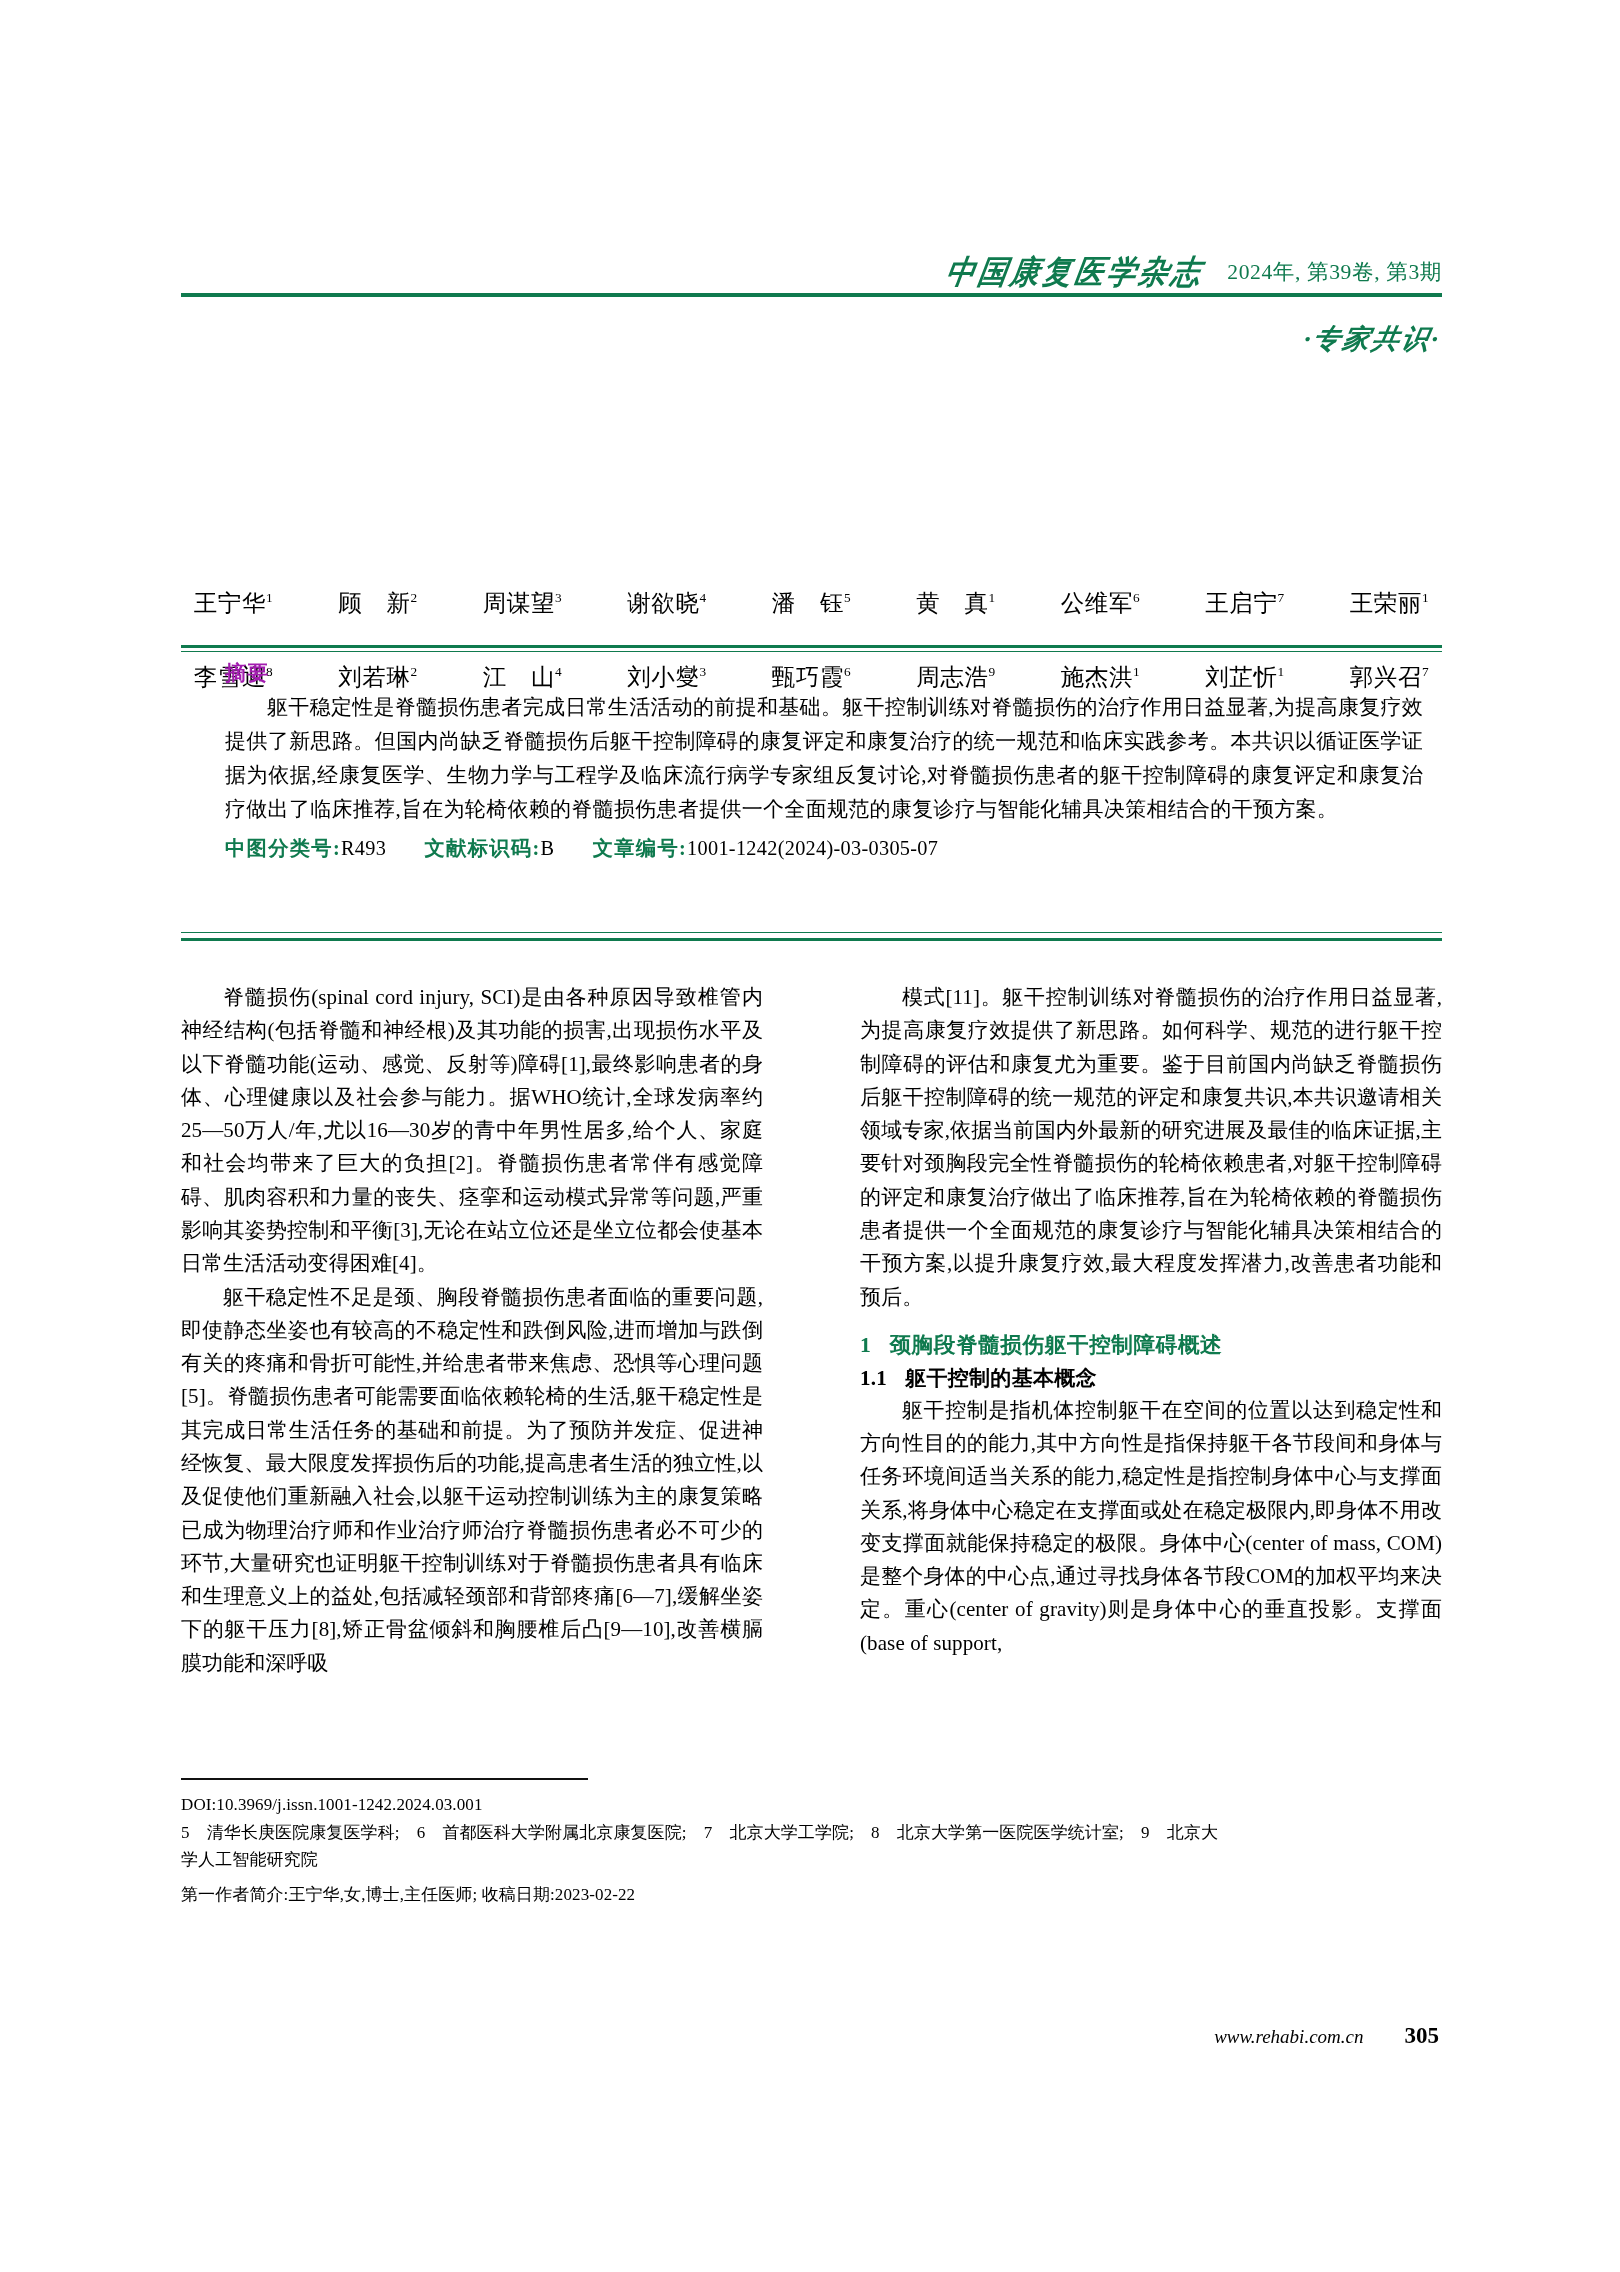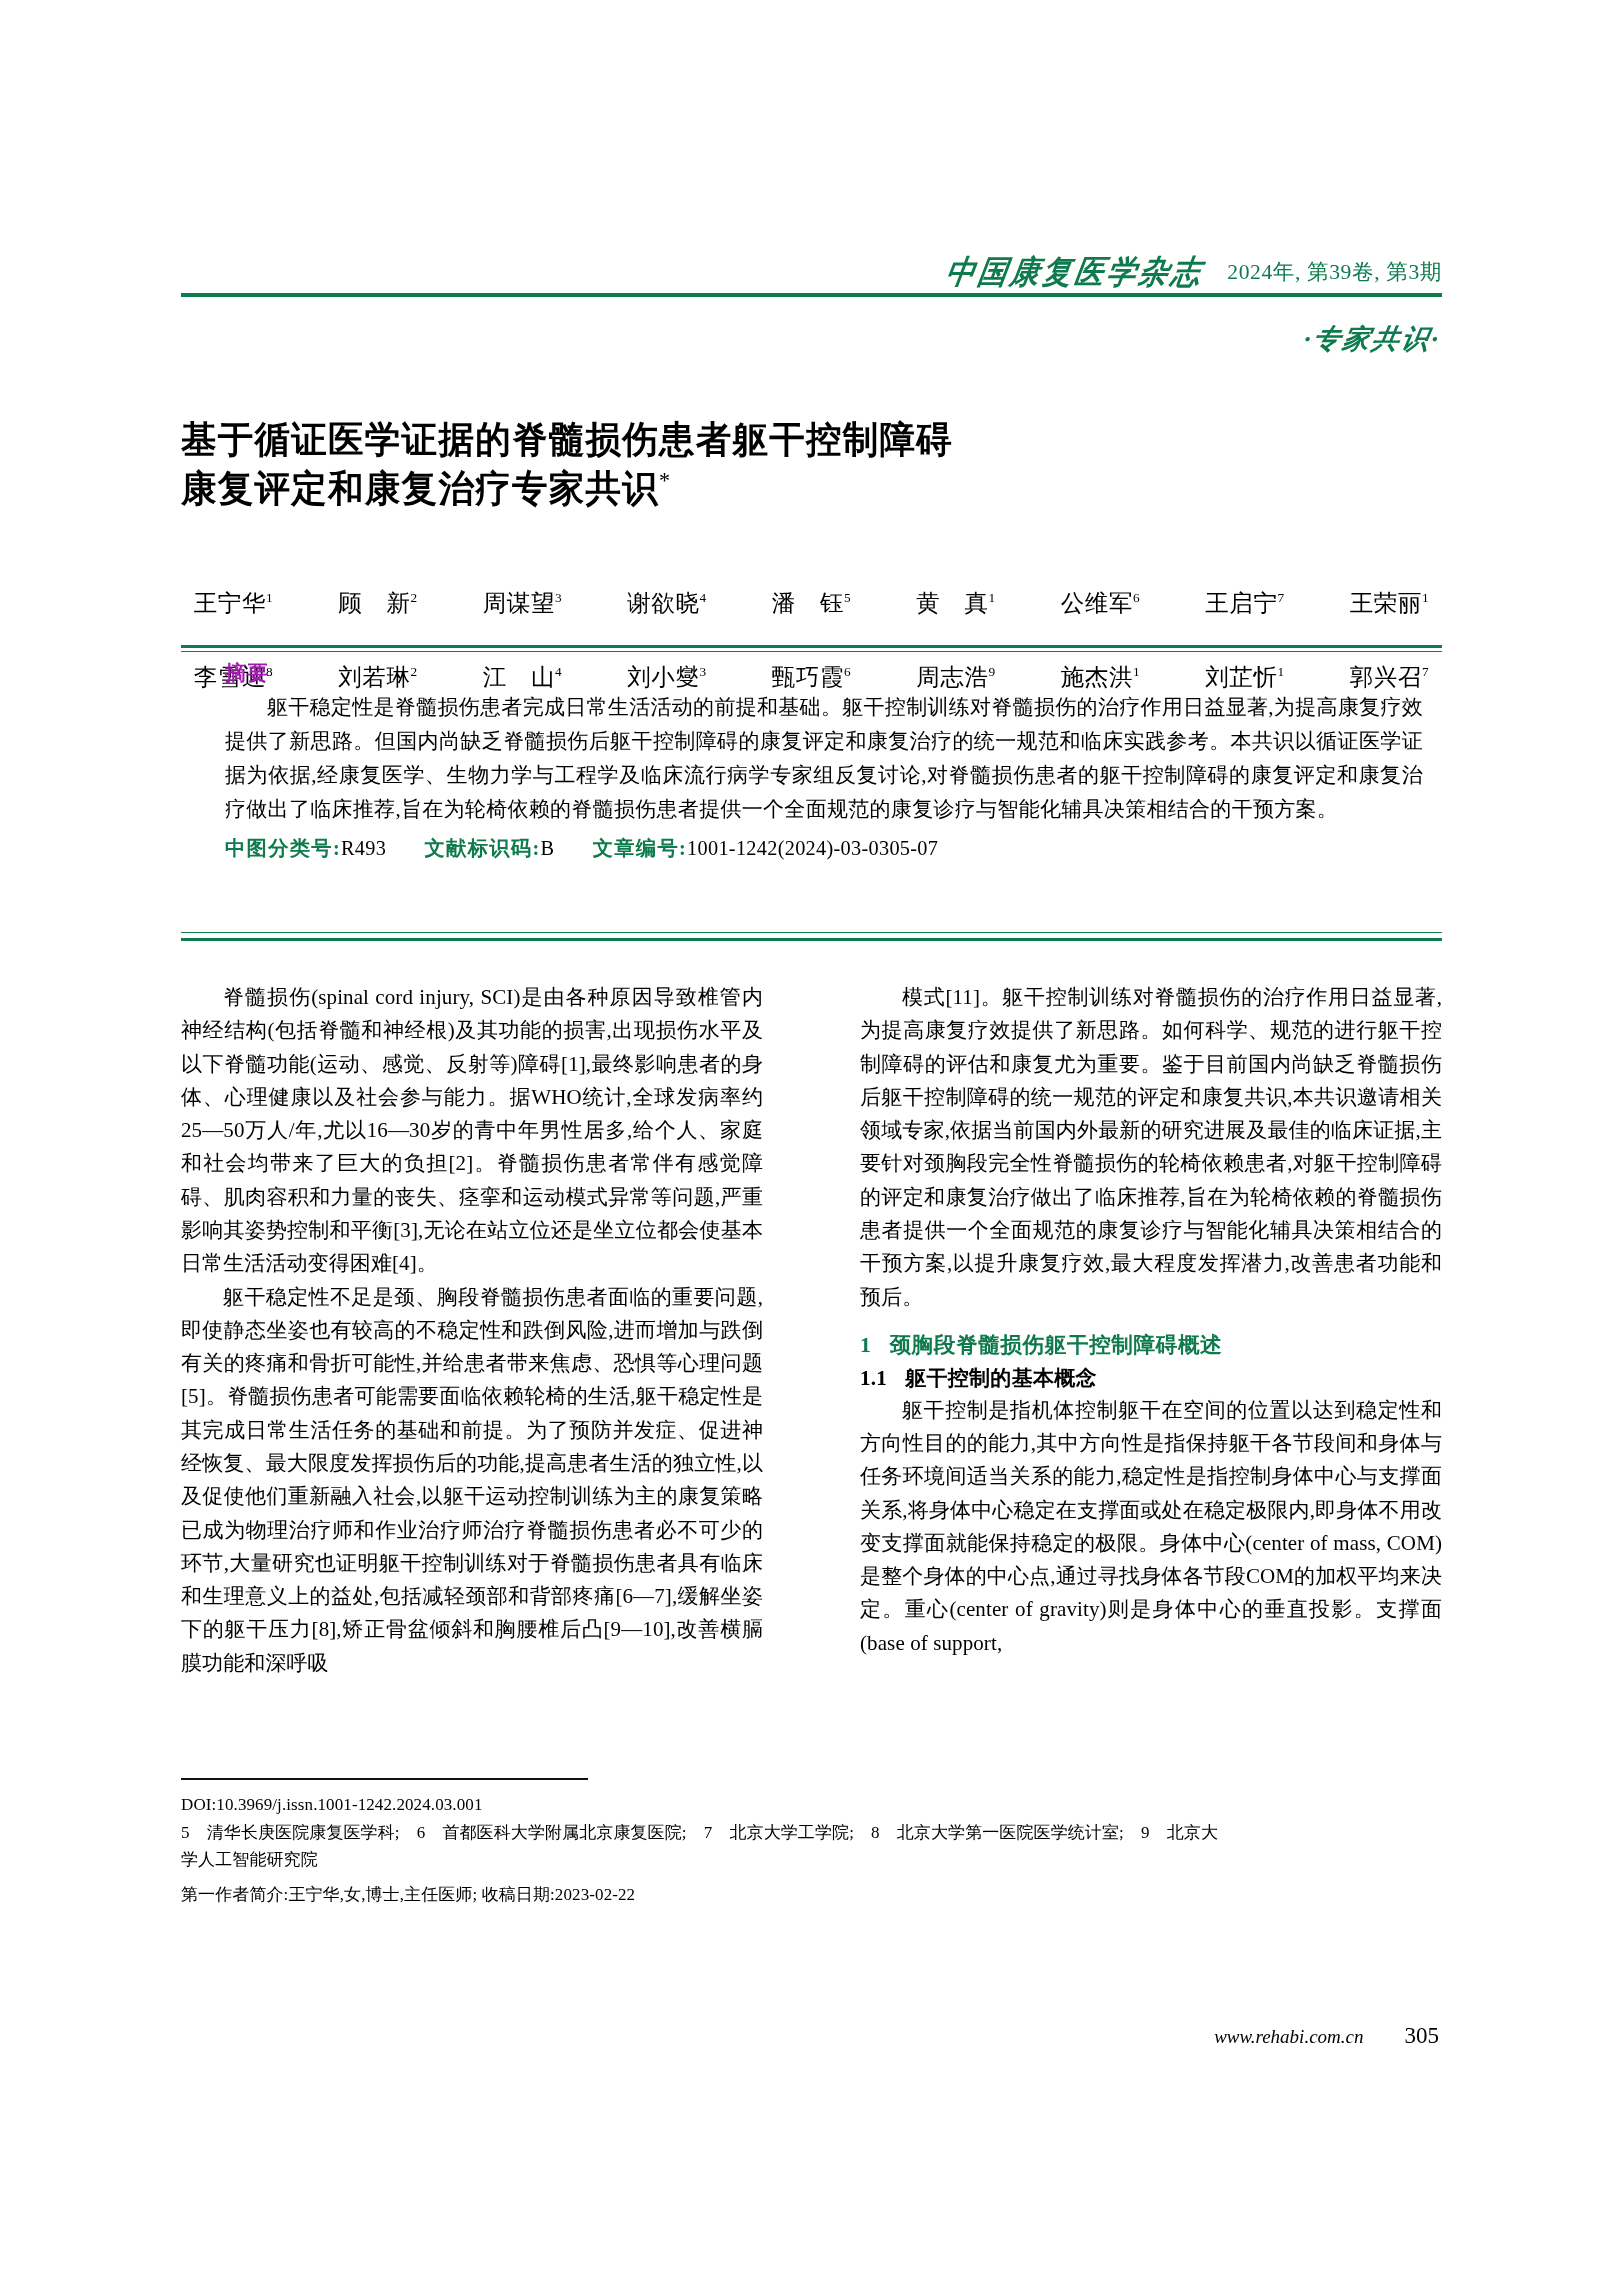--- a/index.html
+++ b/index.html
@@ -258,42 +258,36 @@
     align-items: baseline;
     gap: 41px;
   }
   .site {
     font-size: 19px;
     font-style: italic;
     font-family: "Liberation Serif", serif;
   }
   .pageno {
     font-size: 23px;
-    font-weight: normal;
+    font-weight: bold;
   }
 </style>
 </head>
 <body>
 
 <div class="page">
 
   <div class="masthead">
     <div class="journal-logo">中国康复医学杂志</div>
     <div class="issue-info">2024年, 第39卷, 第3期</div>
   </div>
   <div class="header-rule"></div>
 
   <div class="category-mark">·专家共识·</div>
 
-  <div class="title-block">
-    <div class="doc-title">基于循证医学证据的脊髓损伤患者躯干控制障碍</div>
-    <div class="doc-title">
-      <span>康复评定和康复治疗专家共识</span><span class="star">*</span>
-    </div>
-  </div>
 
   <div class="authors">
     <div class="author-row" id="author-row-1">
         <span class="author"><span>王宁华</span><sup>1</sup></span>
         <span class="author"><span>顾　新</span><sup>2</sup></span>
         <span class="author"><span>周谋望</span><sup>3</sup></span>
         <span class="author"><span>谢欲晓</span><sup>4</sup></span>
         <span class="author"><span>潘　钰</span><sup>5</sup></span>
         <span class="author"><span>黄　真</span><sup>1</sup></span>
         <span class="author"><span>公维军</span><sup>6</sup></span>

